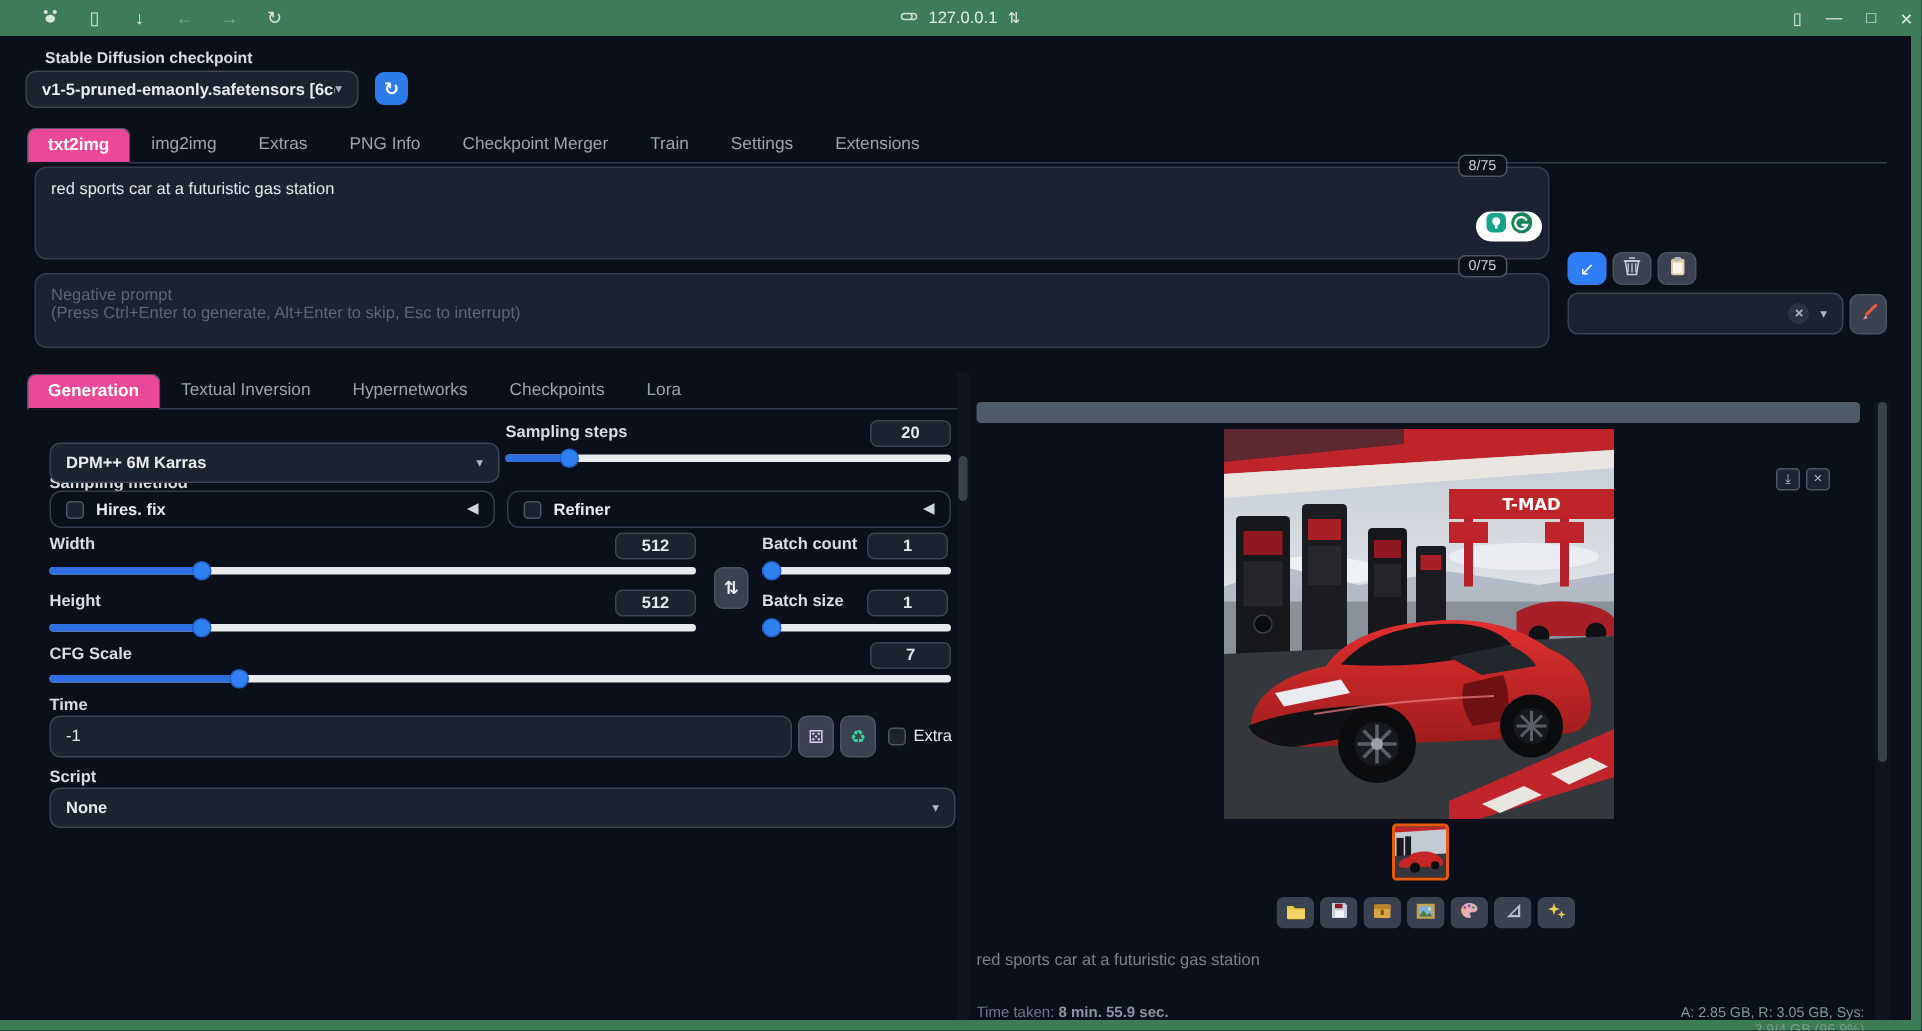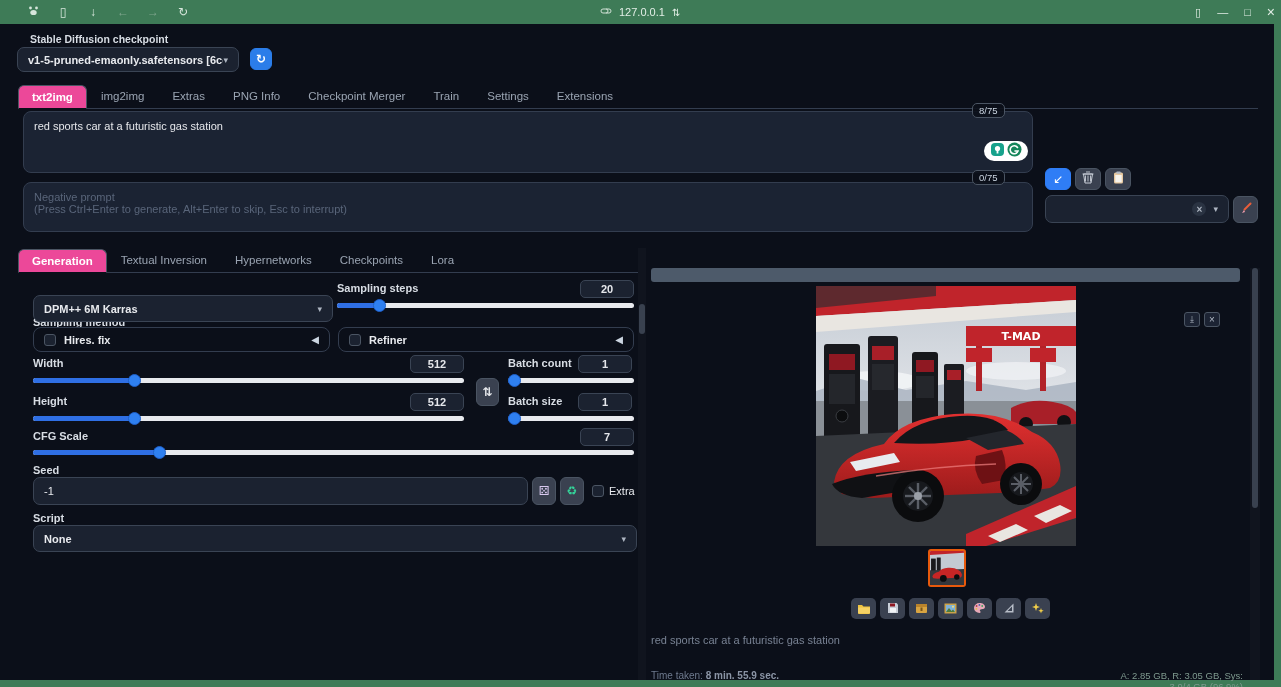--- a/index.html
+++ b/index.html
@@ -208,21 +208,21 @@
       <div class="handle" style="left:calc(5% - 6px);"></div>
   </div>
 
   <div class="label" style="position:absolute; left:33px; top:406px;">CFG Scale</div>
   <div class="numbox" style="left:580px; top:404px; width:54px;">7</div>
   <div class="slider" style="left:33px; top:426px; width:601px;">
     <div class="fill" style="width:21%;"></div>
       <div class="handle" style="left:calc(21% - 6px);"></div>
   </div>
 
-  <div class="label" style="position:absolute; left:33px; top:440px;">Seed</div>
+  <div class="label" style="position:absolute; left:33px; top:440px;">Time</div>
   <div class="dropdown" style="left:33px; top:453px; width:495px; height:28px; font-weight:normal;">
     <span>-1</span>
   </div>
   <div class="sq-btn" style="left:532px; top:453px; width:24px; height:28px; color:#d9c9ef;">
       <span>⚄</span>
     </div>
   <div class="sq-btn" style="left:560px; top:453px; width:24px; height:28px; color:#34d399;">
       <span>♻</span>
     </div>
   <span class="chk" style="position:absolute; left:592px; top:461px;"></span>

